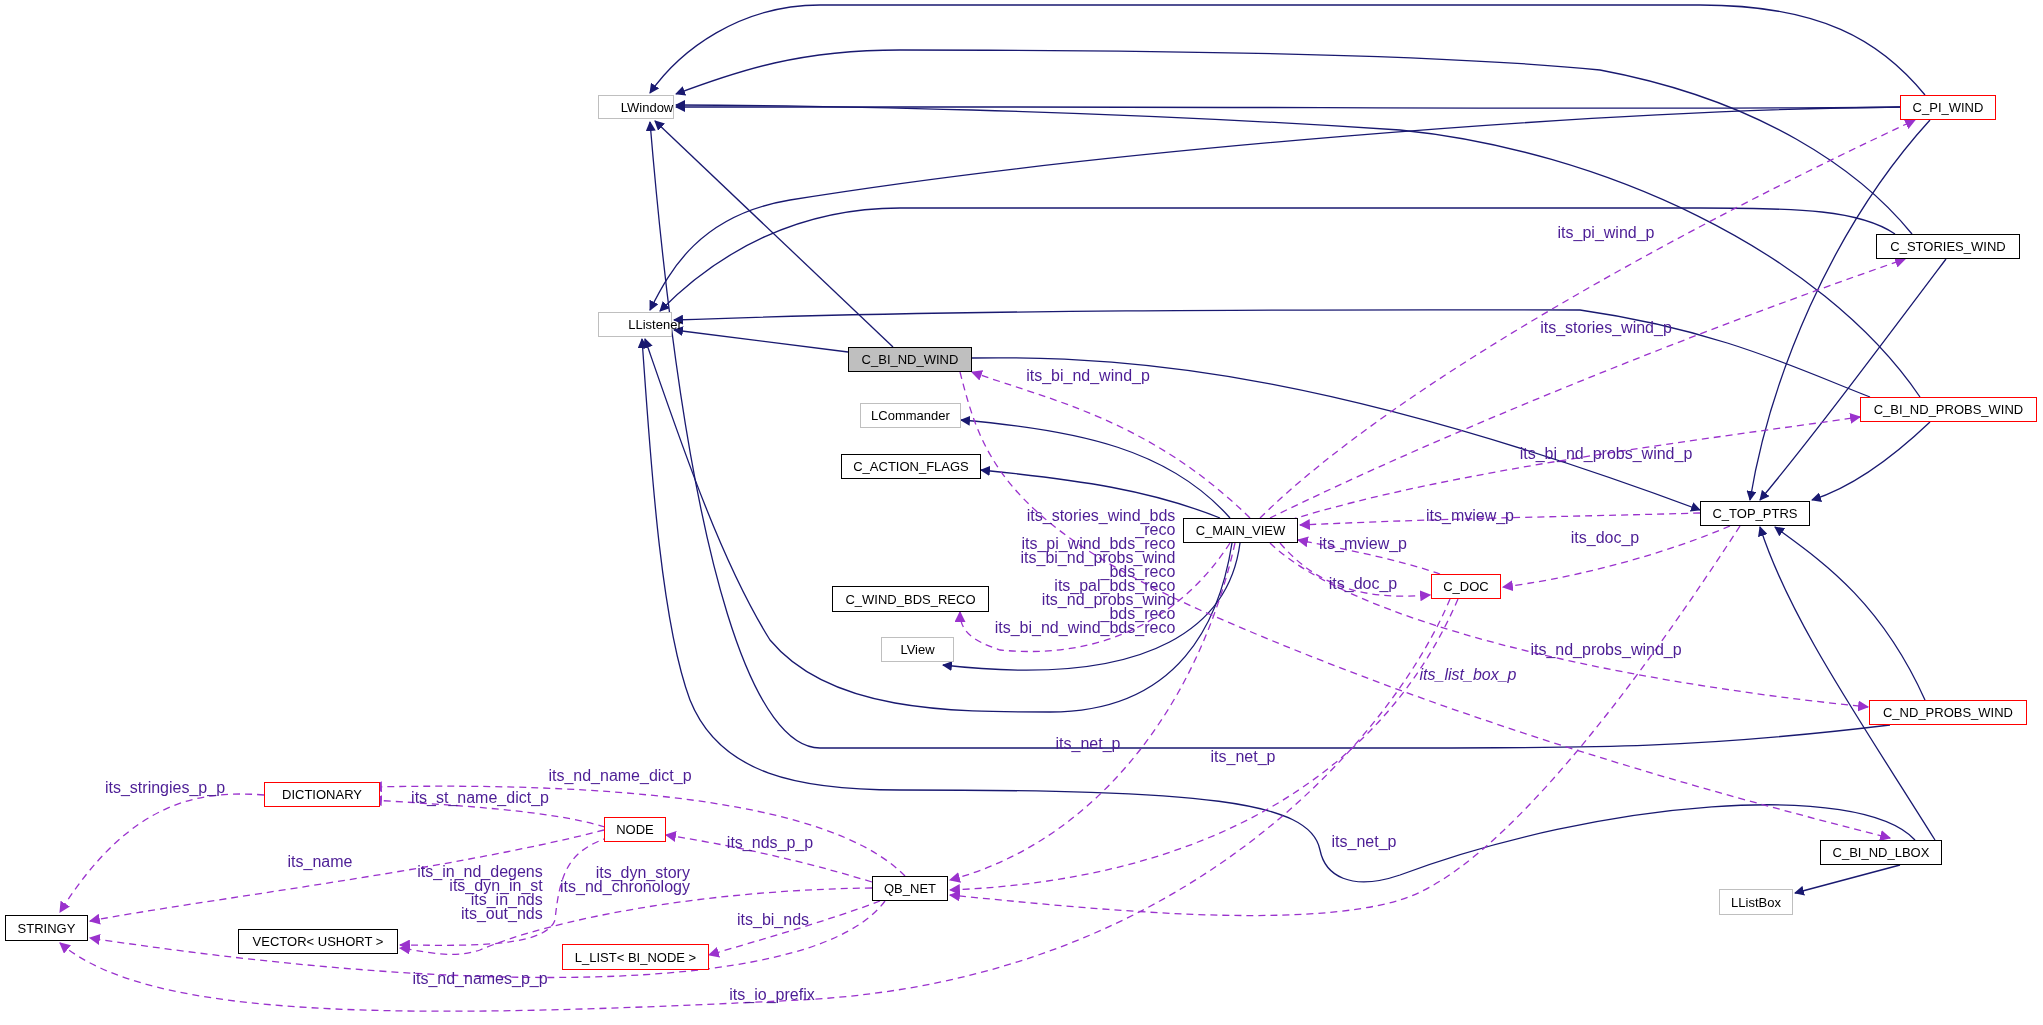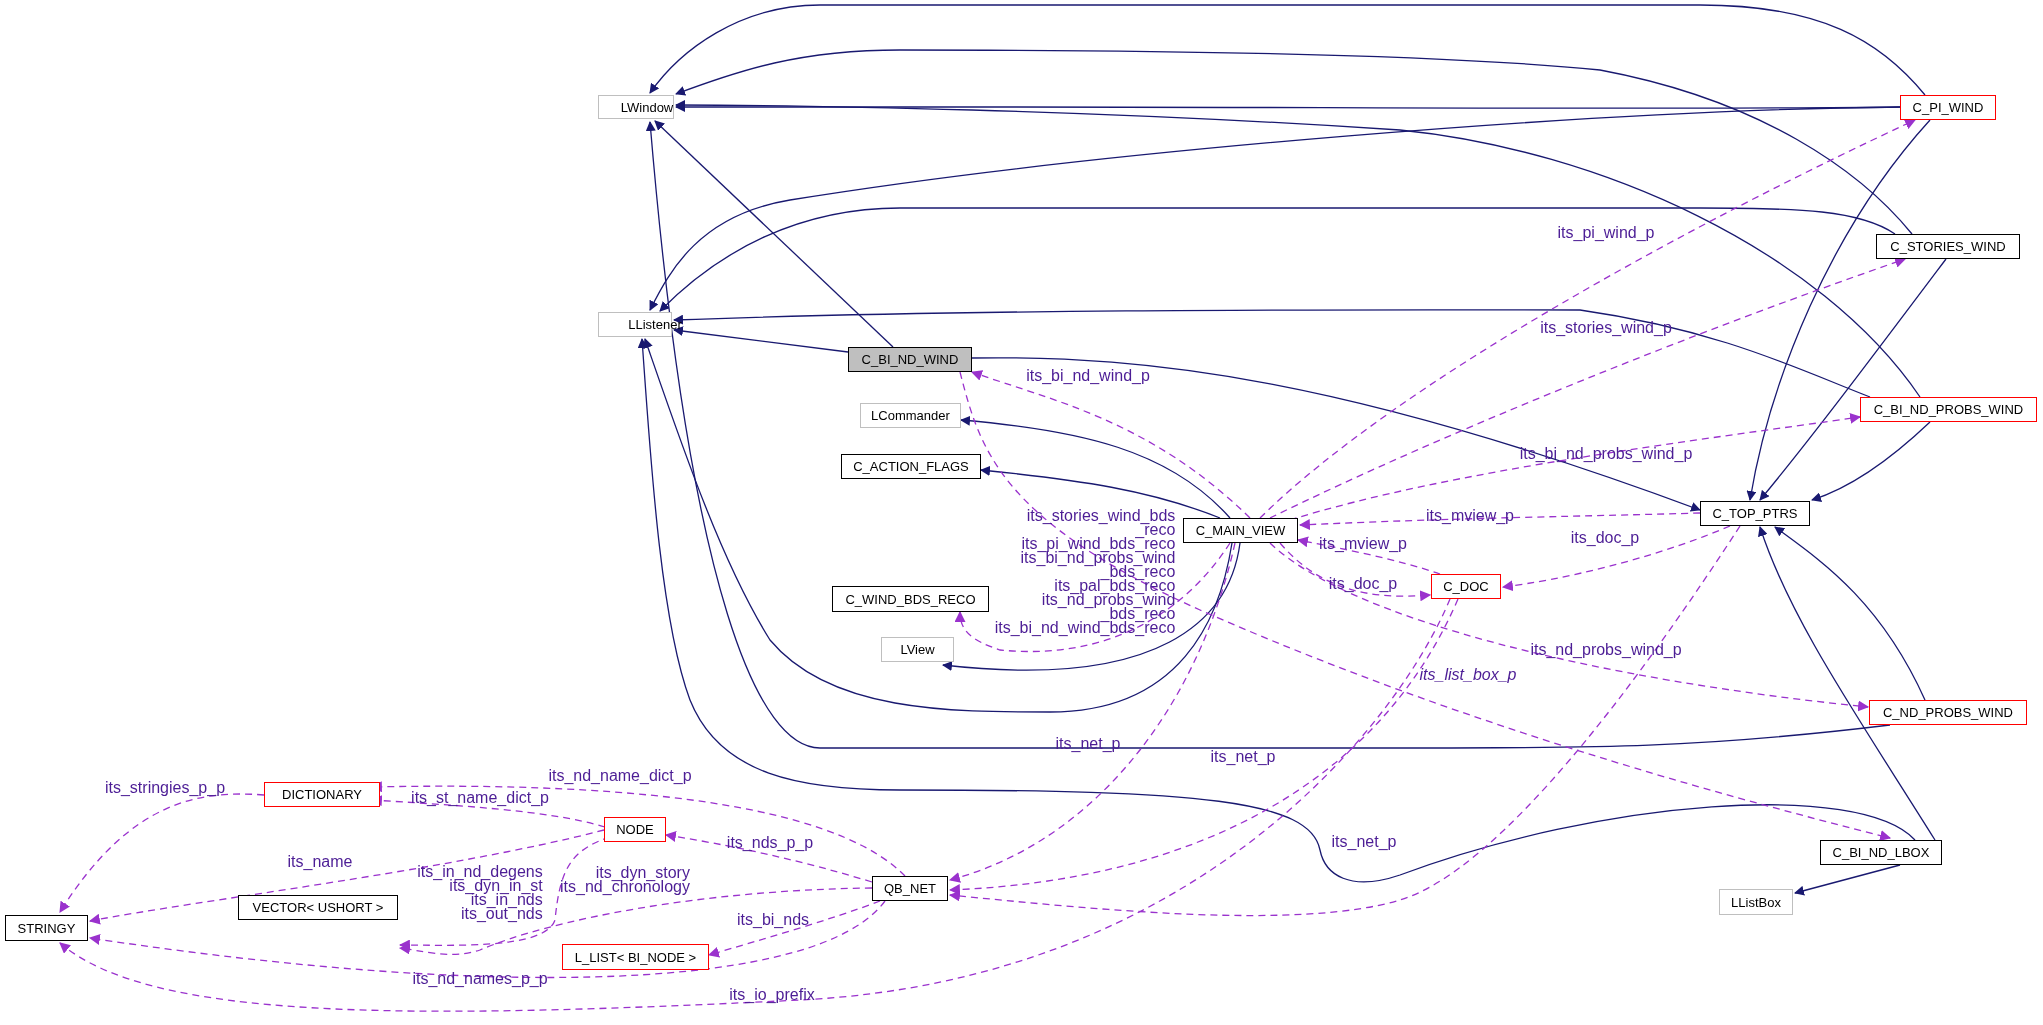--- a/index.html
+++ b/index.html
@@ -125,21 +125,21 @@
     </div>
     <div class="node k-red" style="left: 264px; top: 782px; width: 116px; height: 25px;">
       <span>DICTIONARY</span>
     </div>
     <div class="node k-red" style="left: 604px; top: 817px; width: 62px; height: 25px;">
       <span>NODE</span>
     </div>
     <div class="node k-normal" style="left: 5px; top: 915px; width: 83px; height: 26px;">
       <span>STRINGY</span>
     </div>
-    <div class="node k-normal" style="left: 238px; top: 895px; width: 160px; height: 25px;">
+    <div class="node k-normal" style="left: 238px; top: 929px; width: 160px; height: 25px;">
       <span>VECTOR&lt; USHORT &gt;</span>
     </div>
     <div class="node k-normal" style="left: 872px; top: 876px; width: 76px; height: 25px;">
       <span>QB_NET</span>
     </div>
     <div class="node k-red" style="left: 562px; top: 944px; width: 147px; height: 26px;">
       <span>L_LIST&lt; BI_NODE &gt;</span>
     </div>
   </div>
 <div id="labels">

